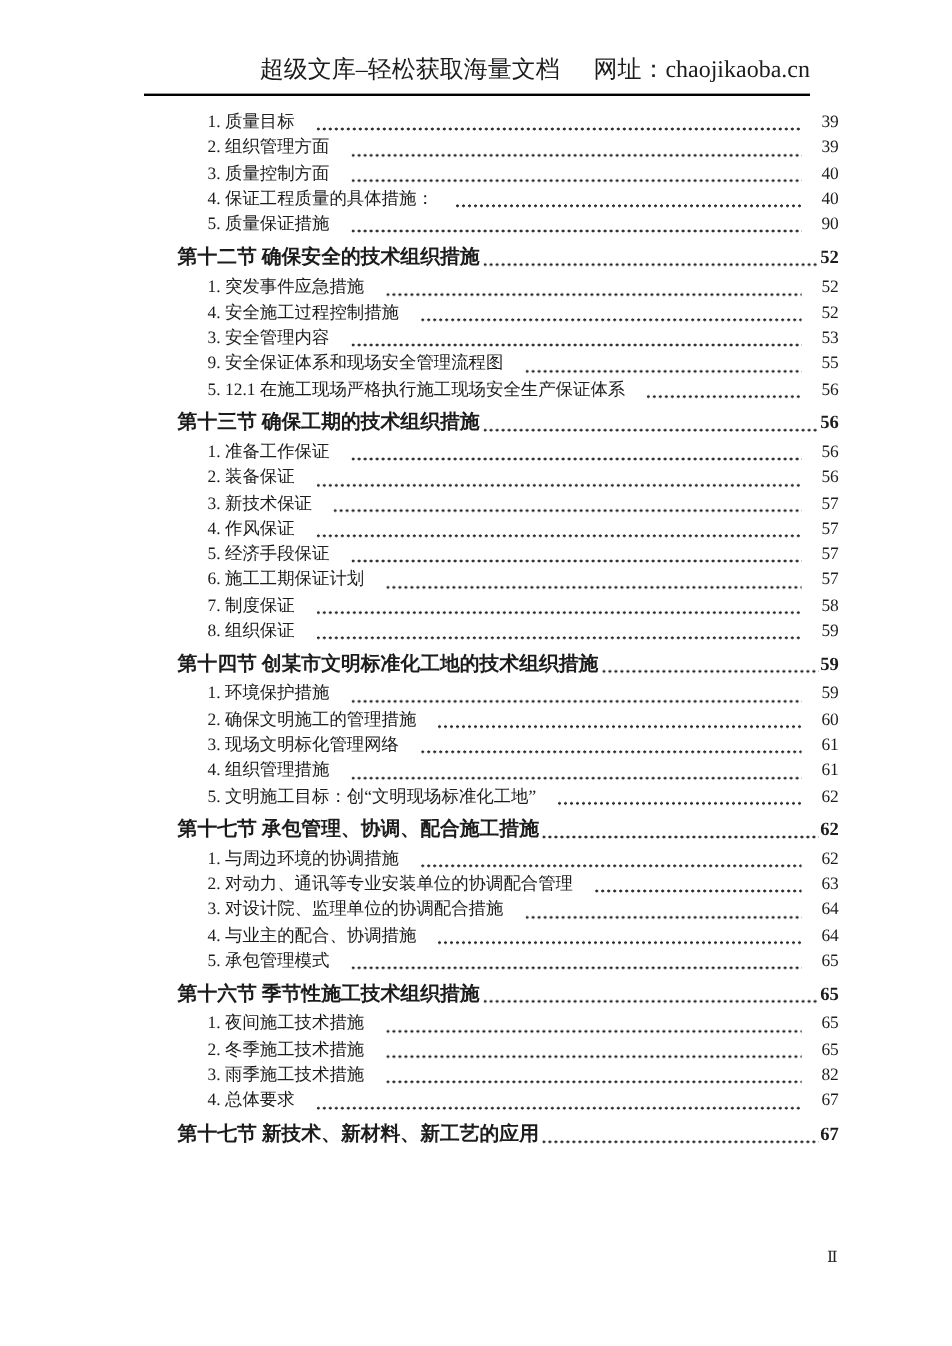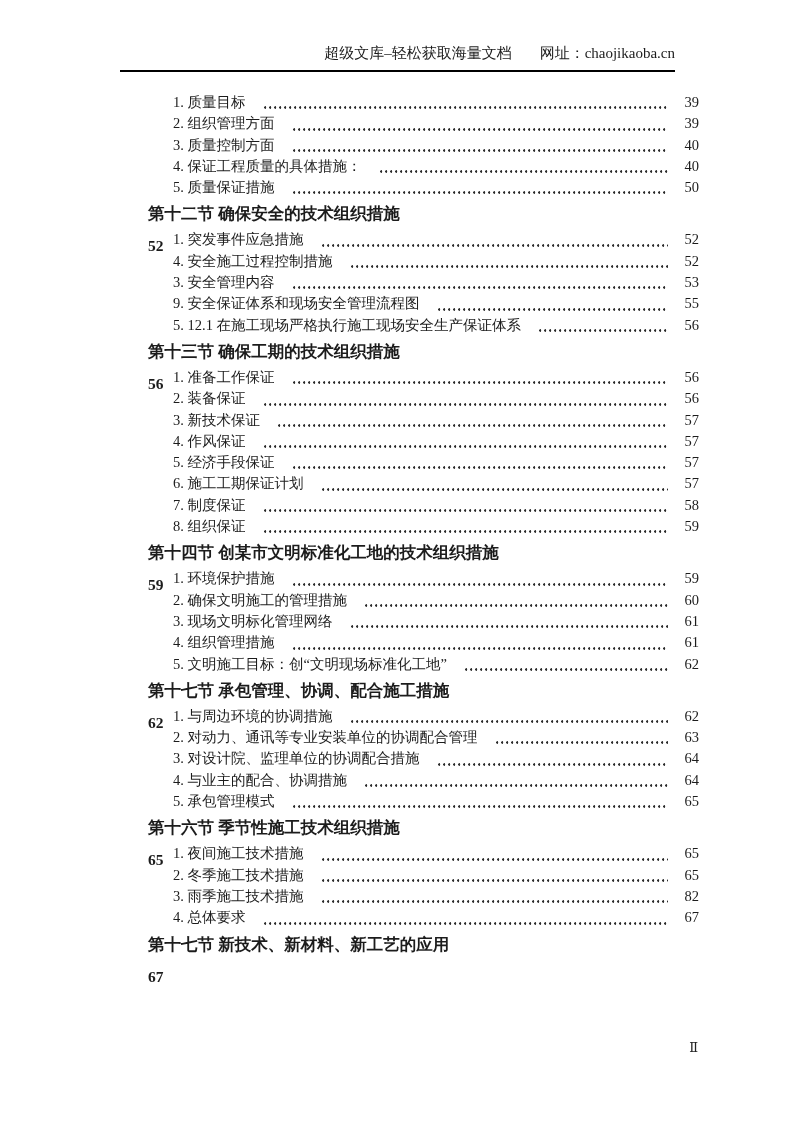--- a/index.html
+++ b/index.html
@@ -21,21 +21,21 @@
     position: absolute;
     left: 120px;
     top: 44px;
     width: 555px;
     display: flex;
     justify-content: flex-end;
     align-items: baseline;
     gap: 28px;
     padding-bottom: 7px;
     border-bottom: 2px solid #000000;
-    font-size: 15px;
+    font-size: 20px;
     white-space: nowrap;
   }
   
   .toc {
     position: absolute;
     left: 148px;
     top: 92px;
     width: 551px;
   }
   .toc-row {
@@ -49,21 +49,20 @@
     line-height: 21.3px;
     font-size: 14.5px;
     gap: 15px;
   }
   .toc-row.section {
     height: 27px;
     line-height: 27px;
     margin: 2px 0;
     font-size: 16.5px;
     font-weight: bold;
-    flex-direction: column;
   }
   .toc-text {
     flex: 0 0 auto;
   }
   .toc-dots {
     flex: 1 1 auto;
     min-width: 12px;
     align-self: flex-end;
     height: 3px;
     margin: 0 2px 4px 3px;
@@ -117,21 +116,21 @@
       <span class="toc-page">40</span>
     </div>
       <div class="toc-row item">
       <span class="toc-text">4. 保证工程质量的具体措施：</span>
       <span class="toc-dots"></span>
       <span class="toc-page">40</span>
     </div>
       <div class="toc-row item">
       <span class="toc-text">5. 质量保证措施</span>
       <span class="toc-dots"></span>
-      <span class="toc-page">50</span>
+      <span class="toc-page">90</span>
     </div>
       <div class="toc-row section">
       <span class="toc-text">第十二节 确保安全的技术组织措施</span>
       <span class="toc-dots"></span>
       <span class="toc-page">52</span>
     </div>
       <div class="toc-row item">
       <span class="toc-text">1. 突发事件应急措施</span>
       <span class="toc-dots"></span>
       <span class="toc-page">52</span>

